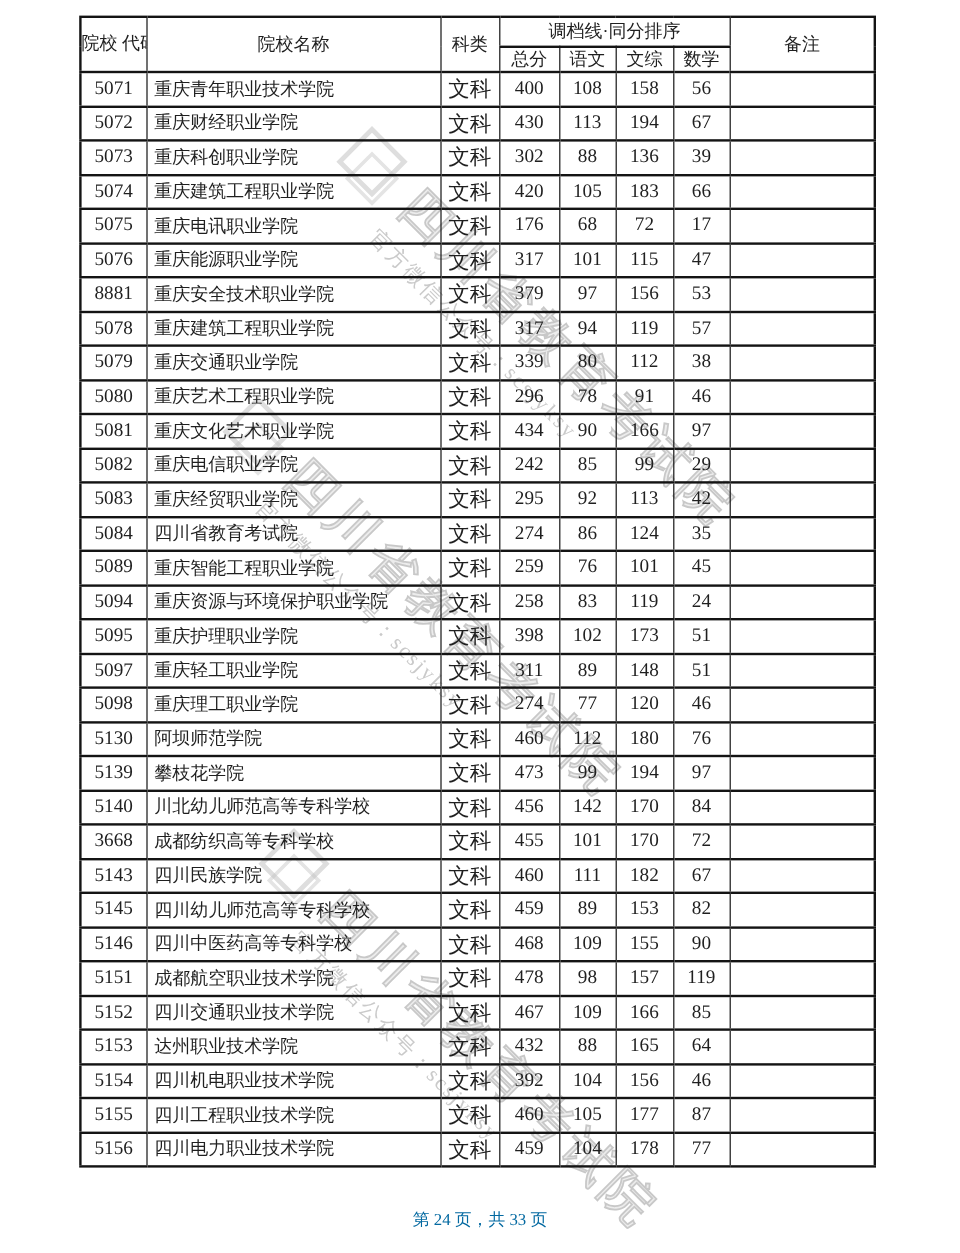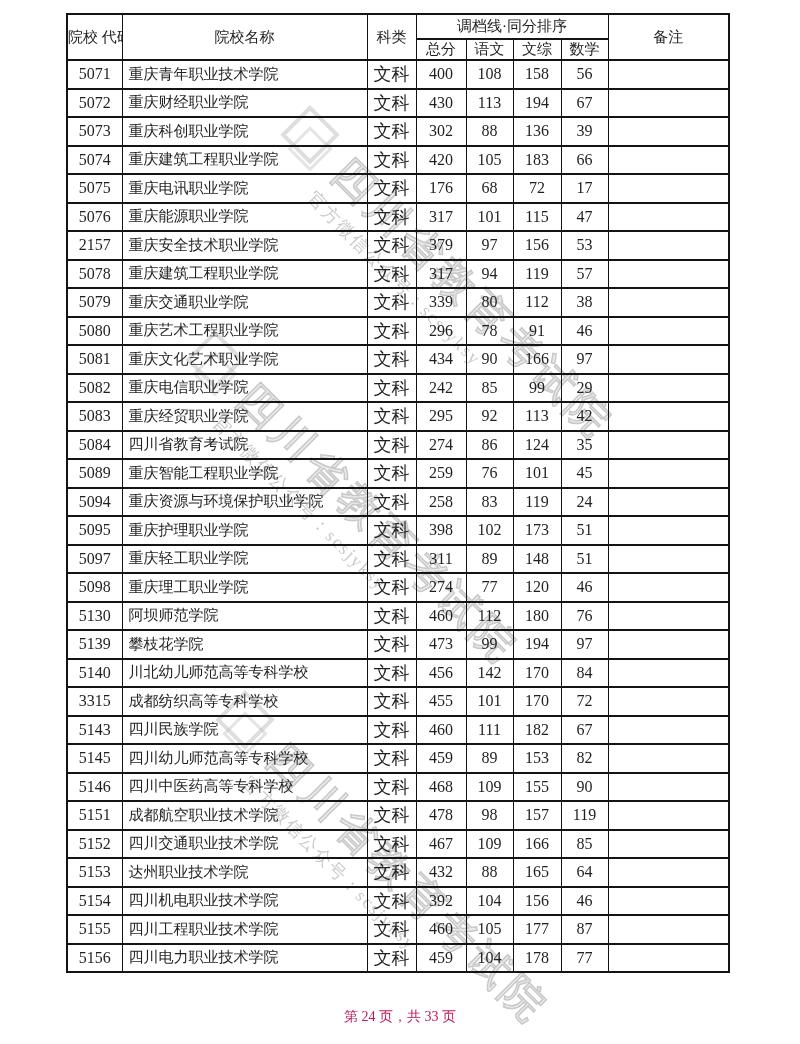--- a/index.html
+++ b/index.html
@@ -105,21 +105,21 @@
 
   
   .page-footer {
     position: absolute;
     left: 0;
     top: 1008px;
     width: 100%;
     text-align: center;
     font-size: 14px;
     z-index: 1;
-    color: #be185d;
+    color: #0369a1;
   }
 </style>
 </head>
 <body>
 
 <div class="wm-layer">
   <div class="wm" style="left:310px; top:105px;">
     <span class="logo">
         <span class="d1"></span>
         <span class="d2"></span>
@@ -233,21 +233,21 @@
     <td>5076</td>
     <td class="name">重庆能源职业学院</td>
     <td class="cat">文科</td>
     <td>317</td>
     <td>101</td>
     <td>115</td>
     <td>47</td>
     <td></td>
   </tr>
       <tr>
-    <td>2157</td>
+    <td>8881</td>
     <td class="name">重庆安全技术职业学院</td>
     <td class="cat">文科</td>
     <td>379</td>
     <td>97</td>
     <td>156</td>
     <td>53</td>
     <td></td>
   </tr>
       <tr>
     <td>5078</td>
@@ -393,21 +393,21 @@
     <td>5140</td>
     <td class="name">川北幼儿师范高等专科学校</td>
     <td class="cat">文科</td>
     <td>456</td>
     <td>142</td>
     <td>170</td>
     <td>84</td>
     <td></td>
   </tr>
       <tr>
-    <td>3315</td>
+    <td>3668</td>
     <td class="name">成都纺织高等专科学校</td>
     <td class="cat">文科</td>
     <td>455</td>
     <td>101</td>
     <td>170</td>
     <td>72</td>
     <td></td>
   </tr>
       <tr>
     <td>5143</td>

